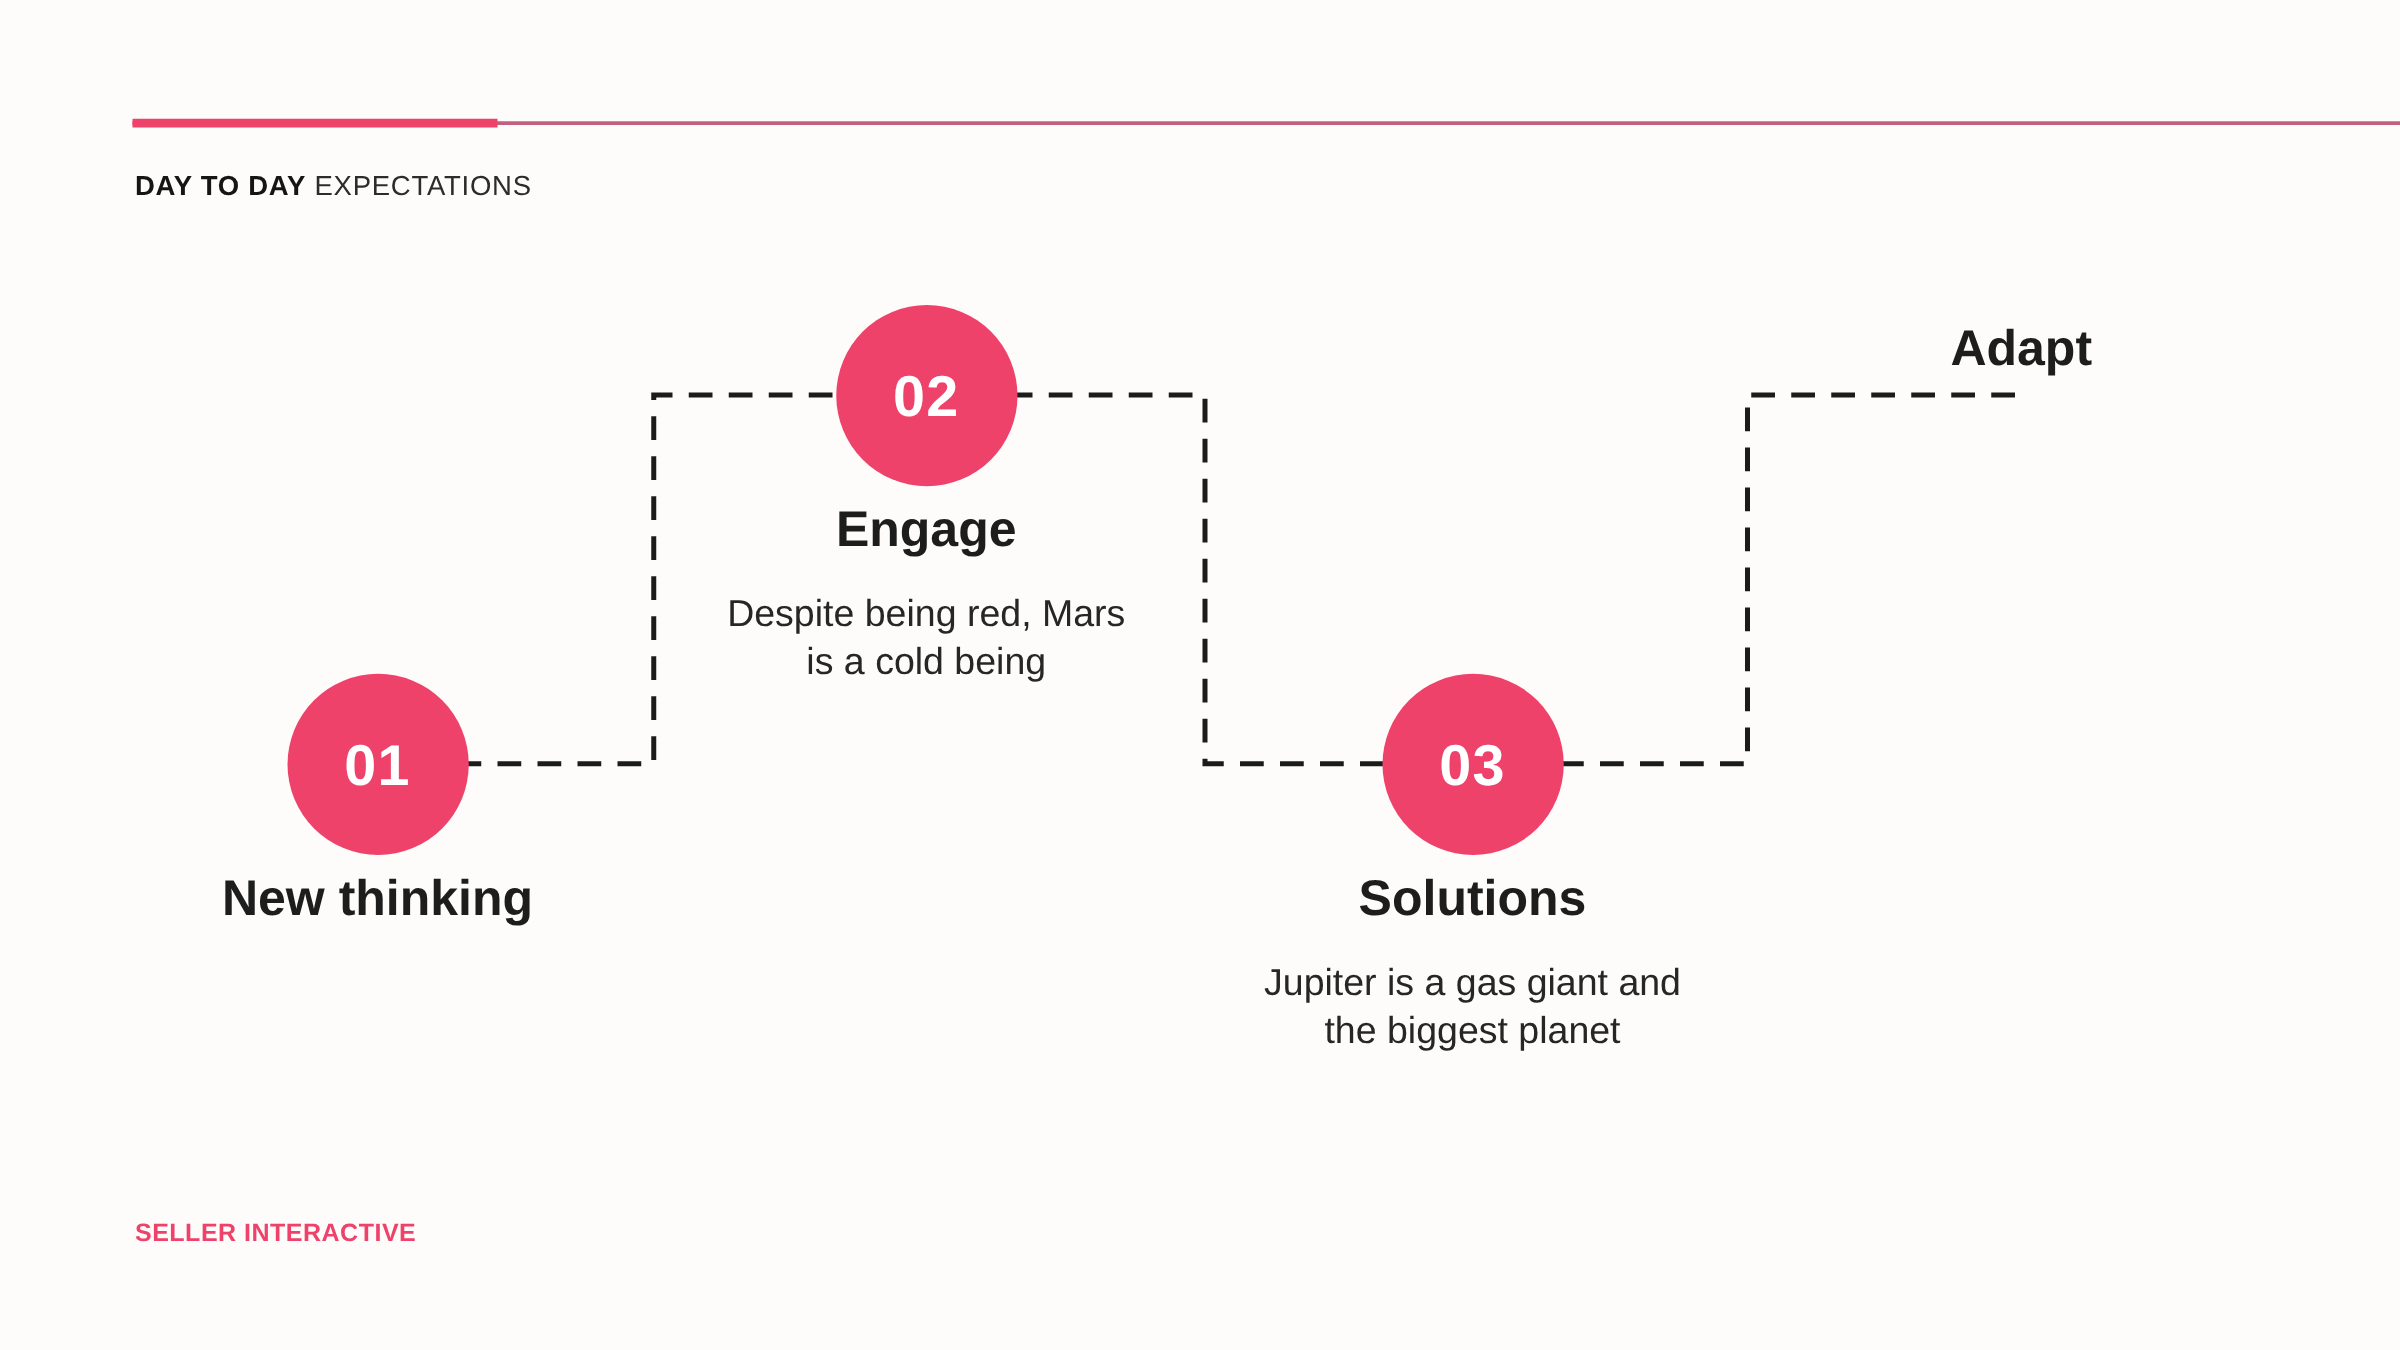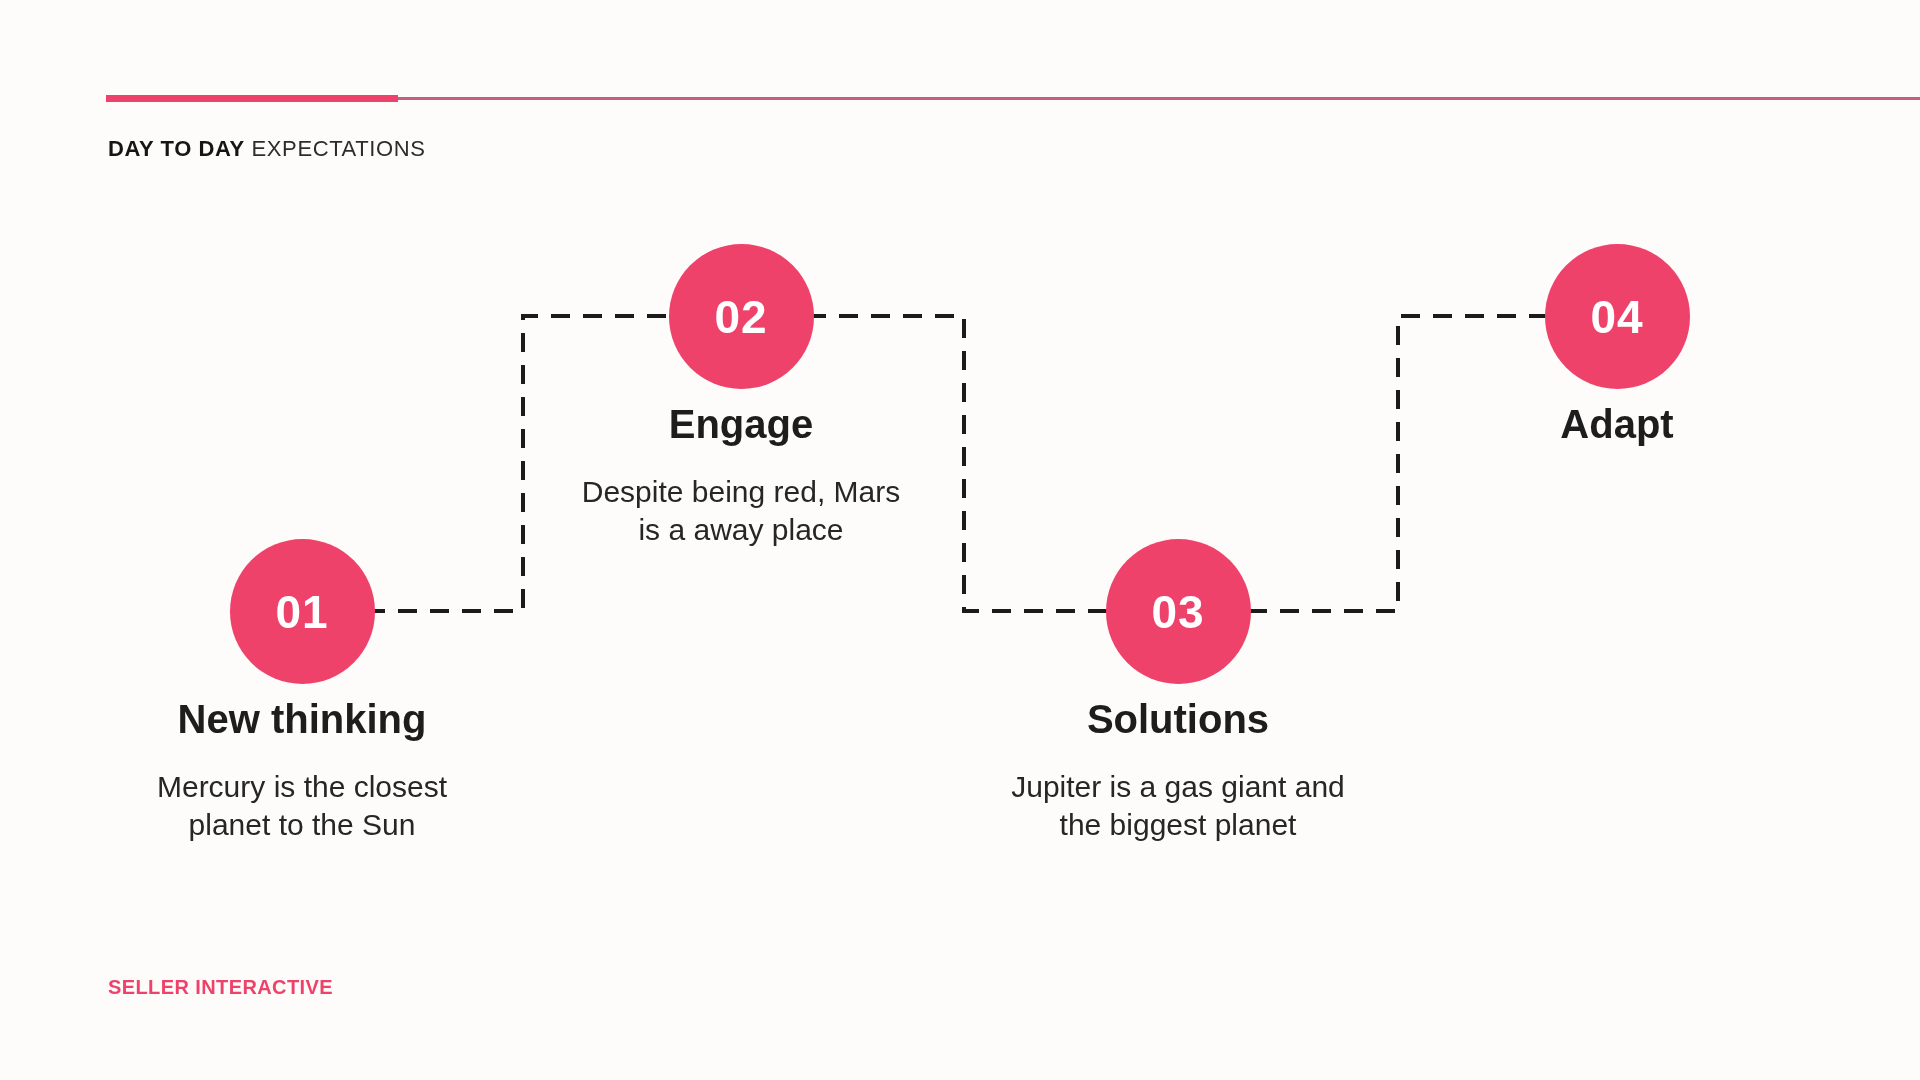--- a/index.html
+++ b/index.html
@@ -98,41 +98,37 @@
 
   <svg class="connector" width="1920" height="1080" viewBox="0 0 1920 1080">
     <path d="M302 611 H523 V316 H964 V611 H1398 V316 H1617"></path>
   </svg>
 
   <div class="step s1 pos-bottom">
     <div class="step-circle">
       <span class="step-number">01</span>
     </div>
     <div class="step-title">New thinking</div>
-    <div class="step-desc">Mercury is the closest planet to the Sun</div>
   </div>
 
   <div class="step s2 pos-top">
     <div class="step-circle">
       <span class="step-number">02</span>
     </div>
     <div class="step-title">Engage</div>
-    <div class="step-desc">Despite being red, Mars is a away place</div>
+    <div class="step-desc">Despite being red, Mars is a cold being</div>
   </div>
 
   <div class="step s3 pos-bottom">
     <div class="step-circle">
       <span class="step-number">03</span>
     </div>
     <div class="step-title">Solutions</div>
     <div class="step-desc">Jupiter is a gas giant and the biggest planet</div>
   </div>
 
   <div class="step s4 pos-top">
-    <div class="step-circle">
-      <span class="step-number">04</span>
-    </div>
     <div class="step-title">Adapt</div>
   </div>
 
   <div class="footer">SELLER INTERACTIVE</div>
 
 </div>
 
 </body></html>

